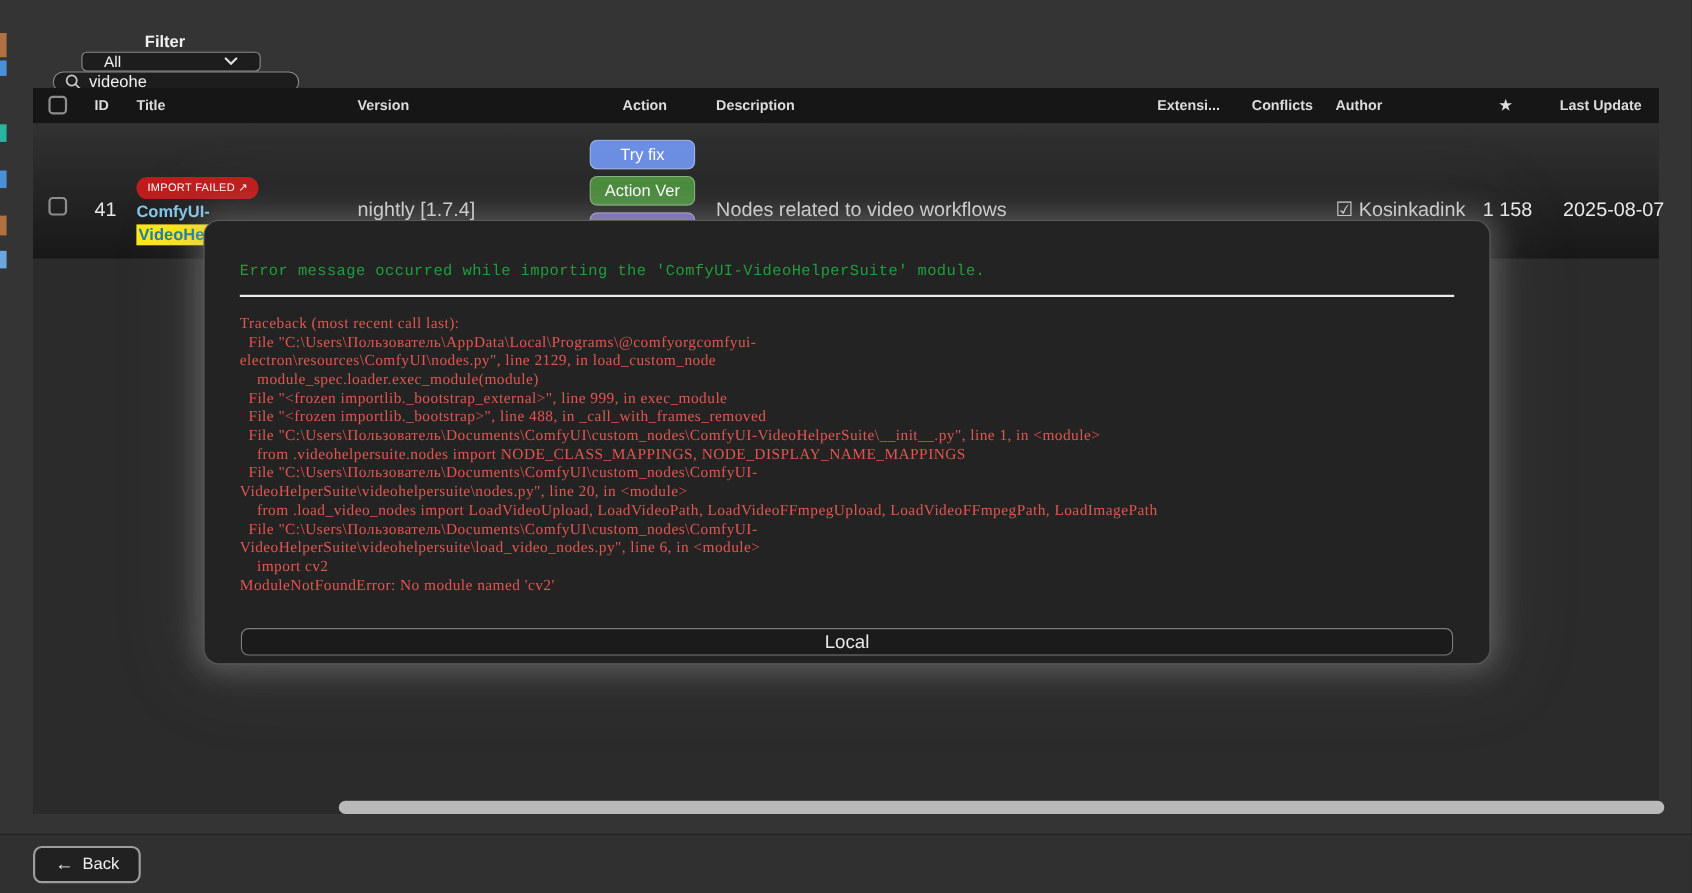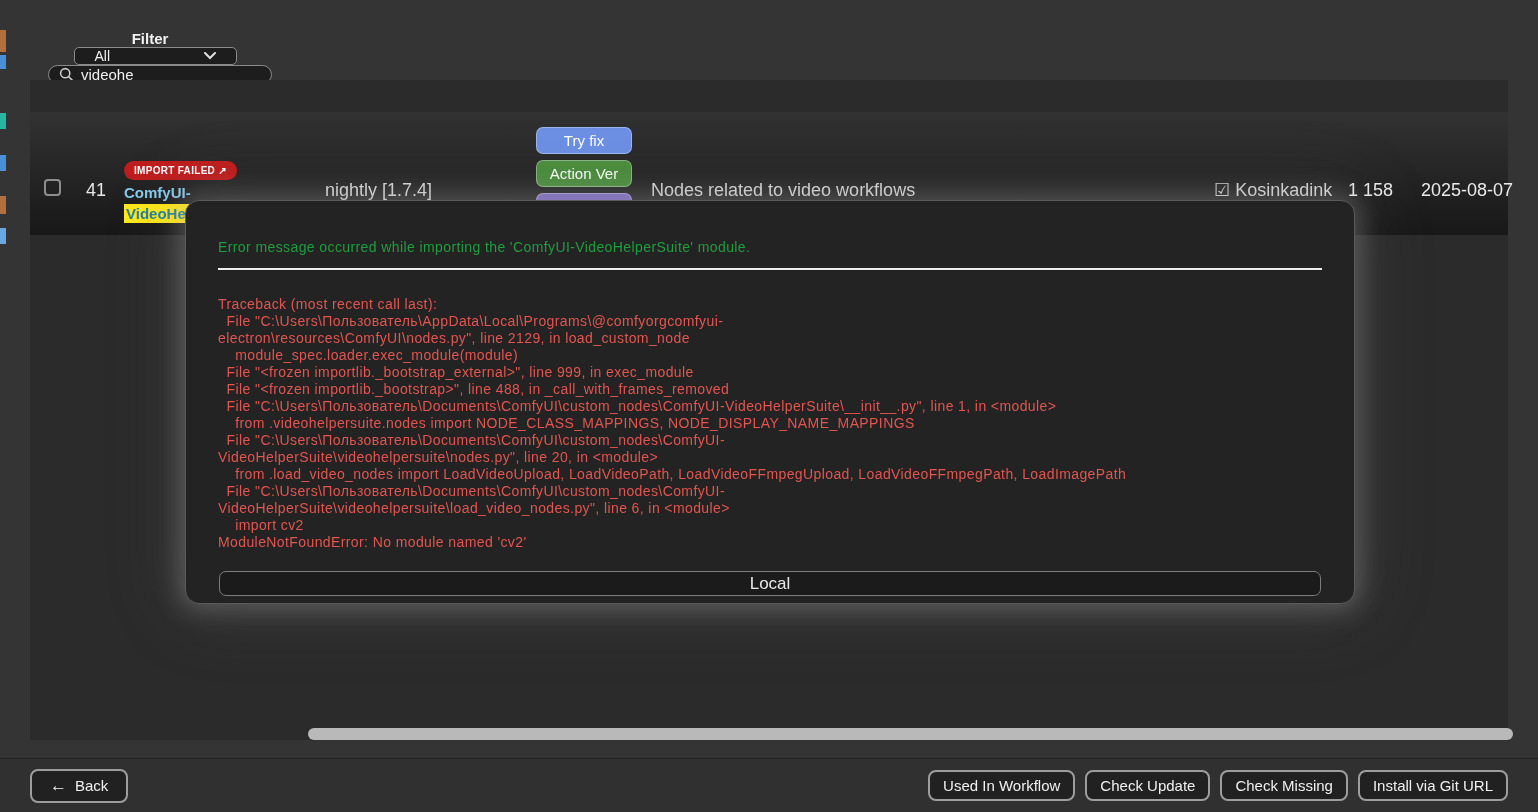--- a/index.html
+++ b/index.html
@@ -40,47 +40,47 @@
     width:17px; height:17px; border:2px solid #8d8d8d; border-radius:4px;
     background:transparent; position:absolute; cursor:pointer;
   }
   .trow {
     position:absolute; left:0; top:32px; width:100%; height:123px;
     background:linear-gradient(#323232,#181818);
   }
   .cell { position:absolute; font-size:18px; color:#d6d6d6; white-space:nowrap; }
   .badge {
     position:absolute; left:94px; top:49px; background:var(--badge_red); color:#fff;
-    font-size:10px; font-weight:bold; padding:4px 10px; border-radius:11px;
+    font-size:10px; font-weight:normal; padding:4px 10px; border-radius:11px;
     letter-spacing:.3px; cursor:pointer;
   }
   .title-link { position:absolute; left:94px; top:70px; font-size:15px; font-weight:bold; color:var(--title_blue); cursor:pointer; line-height:21px; }
   .title-hl { background:var(--highlight_yellow); color:var(--highlight_text); padding:1px 2px; }
   .action-btn {
     position:absolute; left:506px; width:96px; height:27px; border-radius:7px;
     border:1px solid rgba(255,255,255,.35); color:#fff; font-size:15px;
     display:flex; align-items:center; justify-content:center; cursor:pointer;
     font-family:"Liberation Sans", sans-serif;
   }
 
   
   .modal {
     position:absolute; left:185px; top:200px; width:1170px; height:404px;
     background:var(--modal_bg); border-radius:14px; border:1px solid #5a5a5a;
     box-shadow:0 0 26px 6px rgba(185,185,185,.32), 0 0 70px 18px rgba(120,120,120,.12);
     padding:30px 32px 0 32px; z-index:20;
   }
   .err-msg {
-    font-family:Liberation Sans, sans-serif; font-size:14px; letter-spacing:.4px;
+    font-family:Liberation Mono, monospace; font-size:14px; letter-spacing:.4px;
     color:var(--error_green); margin-top:8px;
   }
   .modal hr { border:none; border-top:2px solid #ededed; margin:13px 0 0 0; }
   .traceback {
-    font-family:Liberation Sans, sans-serif; font-size:14px; letter-spacing:.4px;
-    color:var(--traceback_red); line-height:17px; white-space:pre; margin-top:26px;
+    font-family:Liberation Serif, serif; font-size:14px; letter-spacing:.4px;
+    color:var(--traceback_red); line-height:17px; white-space:pre; margin-top:16px;
   }
   .close-btn {
     position:absolute; left:33px; right:33px; bottom:7px; height:25px;
     background:#1b1b1b; border:1px solid #7d7d7d; border-radius:7px;
     color:#e8e8e8; font-size:17px; display:flex; align-items:center; justify-content:center;
     cursor:pointer; font-family:"Liberation Sans", sans-serif;
   }
 
   
   .hscroll-thumb {
@@ -127,20 +127,33 @@
       <svg width="15" height="15" viewBox="0 0 15 15">
           <circle cx="6.2" cy="6.2" r="4.6" stroke="#c8c8c8" stroke-width="1.6" fill="none"></circle>
           <line x1="9.8" y1="9.8" x2="13.6" y2="13.6" stroke="#c8c8c8" stroke-width="1.6" stroke-linecap="round"></line>
         </svg>
       <input type="text" value="videohe" style="">
     </div>
     <span class="count-text">1 custom nodes</span>
   </div>
 
   <div class="table">
+    <div class="thead">
+      <div class="checkbox" style="left:14px;top:7px;"></div>
+      <div class="th" style="left:56px;">ID</div>
+      <div class="th" style="left:94px;">Title</div>
+      <div class="th" style="left:295px;">Version</div>
+      <div class="th" style="left:536px;">Action</div>
+      <div class="th" style="left:621px;">Description</div>
+      <div class="th" style="left:1022px;">Extensi...</div>
+      <div class="th" style="left:1108px;">Conflicts</div>
+      <div class="th" style="left:1184px;">Author</div>
+      <div class="th" style="left:1333px;">★</div>
+      <div class="th" style="left:1388px;">Last Update</div>
+    </div>
 
     <div class="trow">
       <div class="checkbox" style="left:14px;top:67px;"></div>
       <div class="cell" style="left:56px;top:68px;color:#e6e6e6;">41</div>
       <div class="badge">IMPORT FAILED ↗</div>
       <div class="title-link">
         <span>ComfyUI-</span><br>
         <span class="title-hl">VideoHel</span>
       </div>
       <div class="cell" style="left:295px;top:68px;">nightly [1.7.4]</div>
@@ -178,21 +191,15 @@
     import cv2
 ModuleNotFoundError: No module named 'cv2'</pre>
     <button class="close-btn">Local</button>
   </div>
 
   <div class="bottombar">
     <button class="bar-btn back-btn">
       <span style="font-size:17px;">←</span>
       <span>Back</span>
     </button>
-    <div class="bar-right">
-      <button class="bar-btn">Used In Workflow</button>
-      <button class="bar-btn">Check Update</button>
-      <button class="bar-btn">Check Missing</button>
-      <button class="bar-btn">Install via Git URL</button>
-    </div>
   </div>
 
 </div>
 
 </body></html>

